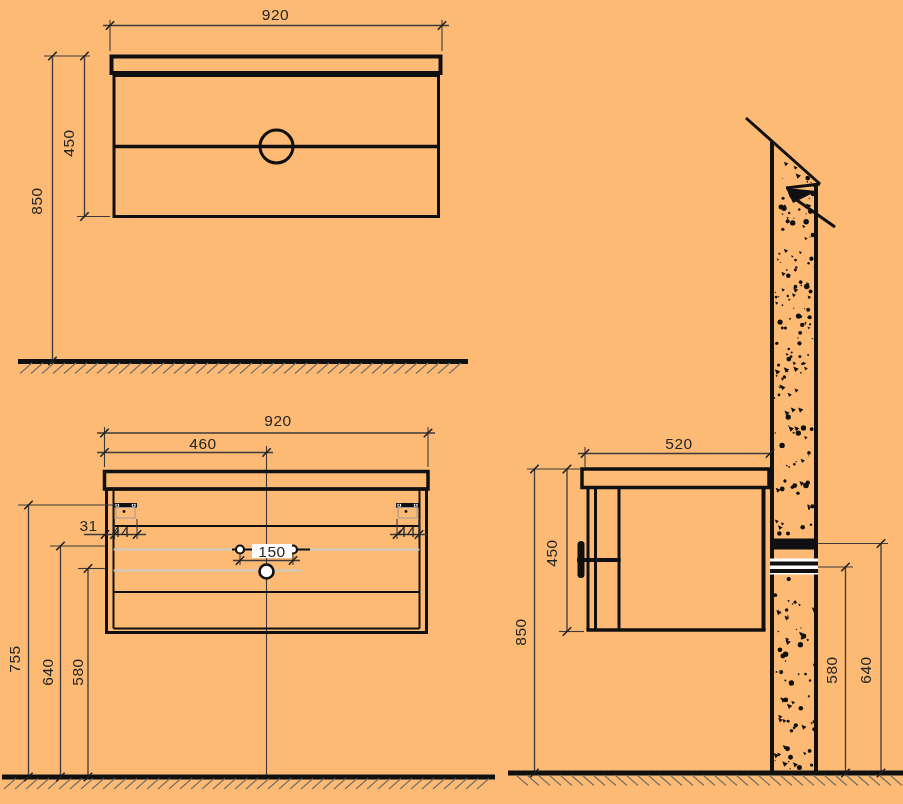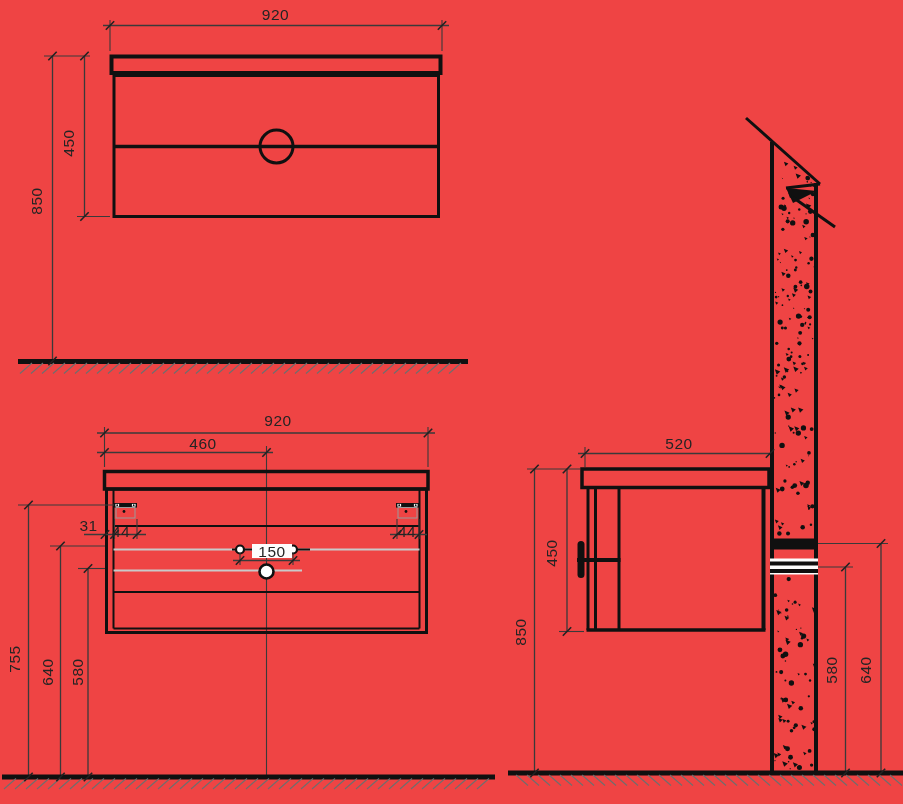--- a/index.html
+++ b/index.html
@@ -1,16 +1,16 @@
 <!DOCTYPE html>
 <html><head>
 <meta charset="utf-8">
 <style>
   html,body{margin:0;padding:0;background:#ffffff;}
-  #stage{position:relative;width:903px;height:804px;background:#ef4444;overflow:hidden;
+  #stage{position:relative;width:903px;height:804px;background:#fdba74;overflow:hidden;
          font-family:"Liberation Sans", sans-serif;}
   svg{display:block}
   .ln   {stroke:#101010;fill:none}
   .fill {fill:#101010;stroke:none}
   .dim  {stroke:#3a3a3a;stroke-width:1.3;fill:none}
   .ext  {stroke:#3a3a3a;stroke-width:1.1;fill:none}
   .tick {stroke:#222;stroke-width:1.6;fill:none}
   .gray {stroke:#c9c9c9;stroke-width:2;fill:none}
   .hatch{stroke:#6e6e6e;stroke-width:1.1;fill:none}
   .dimtxt{font-family:"Liberation Sans",sans-serif;font-size:15.5px;fill:#242424;letter-spacing:.5px}

